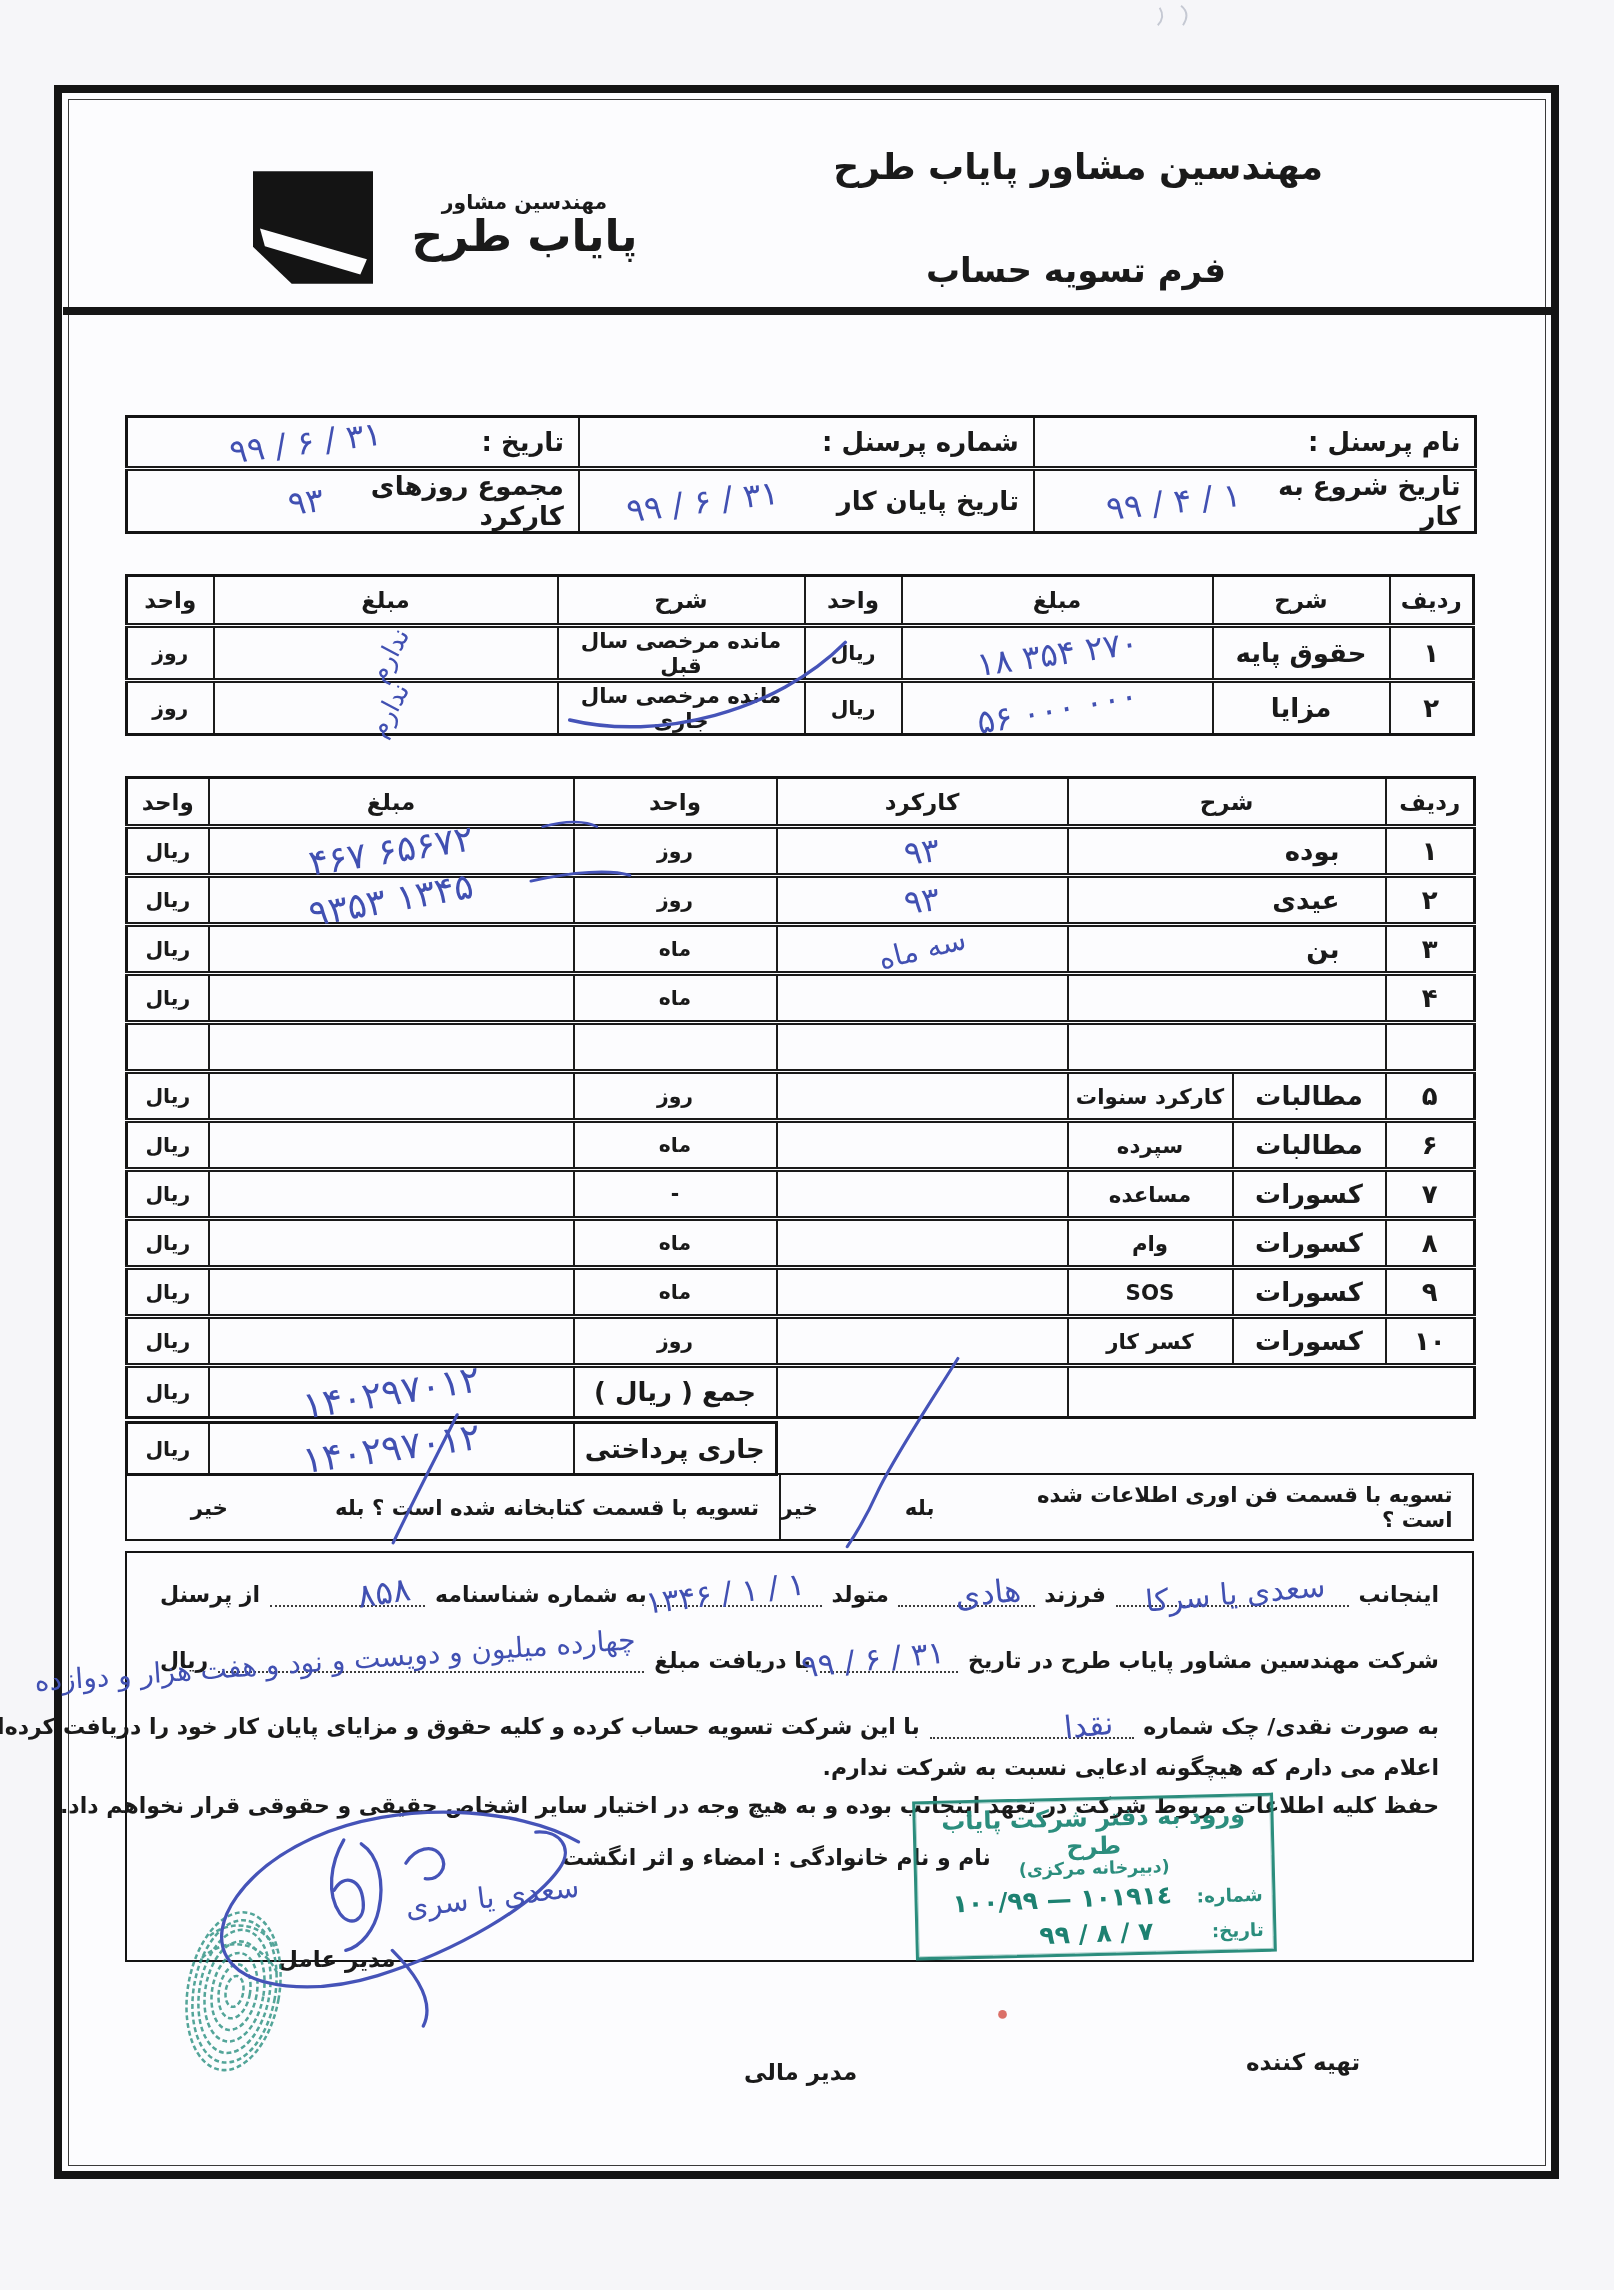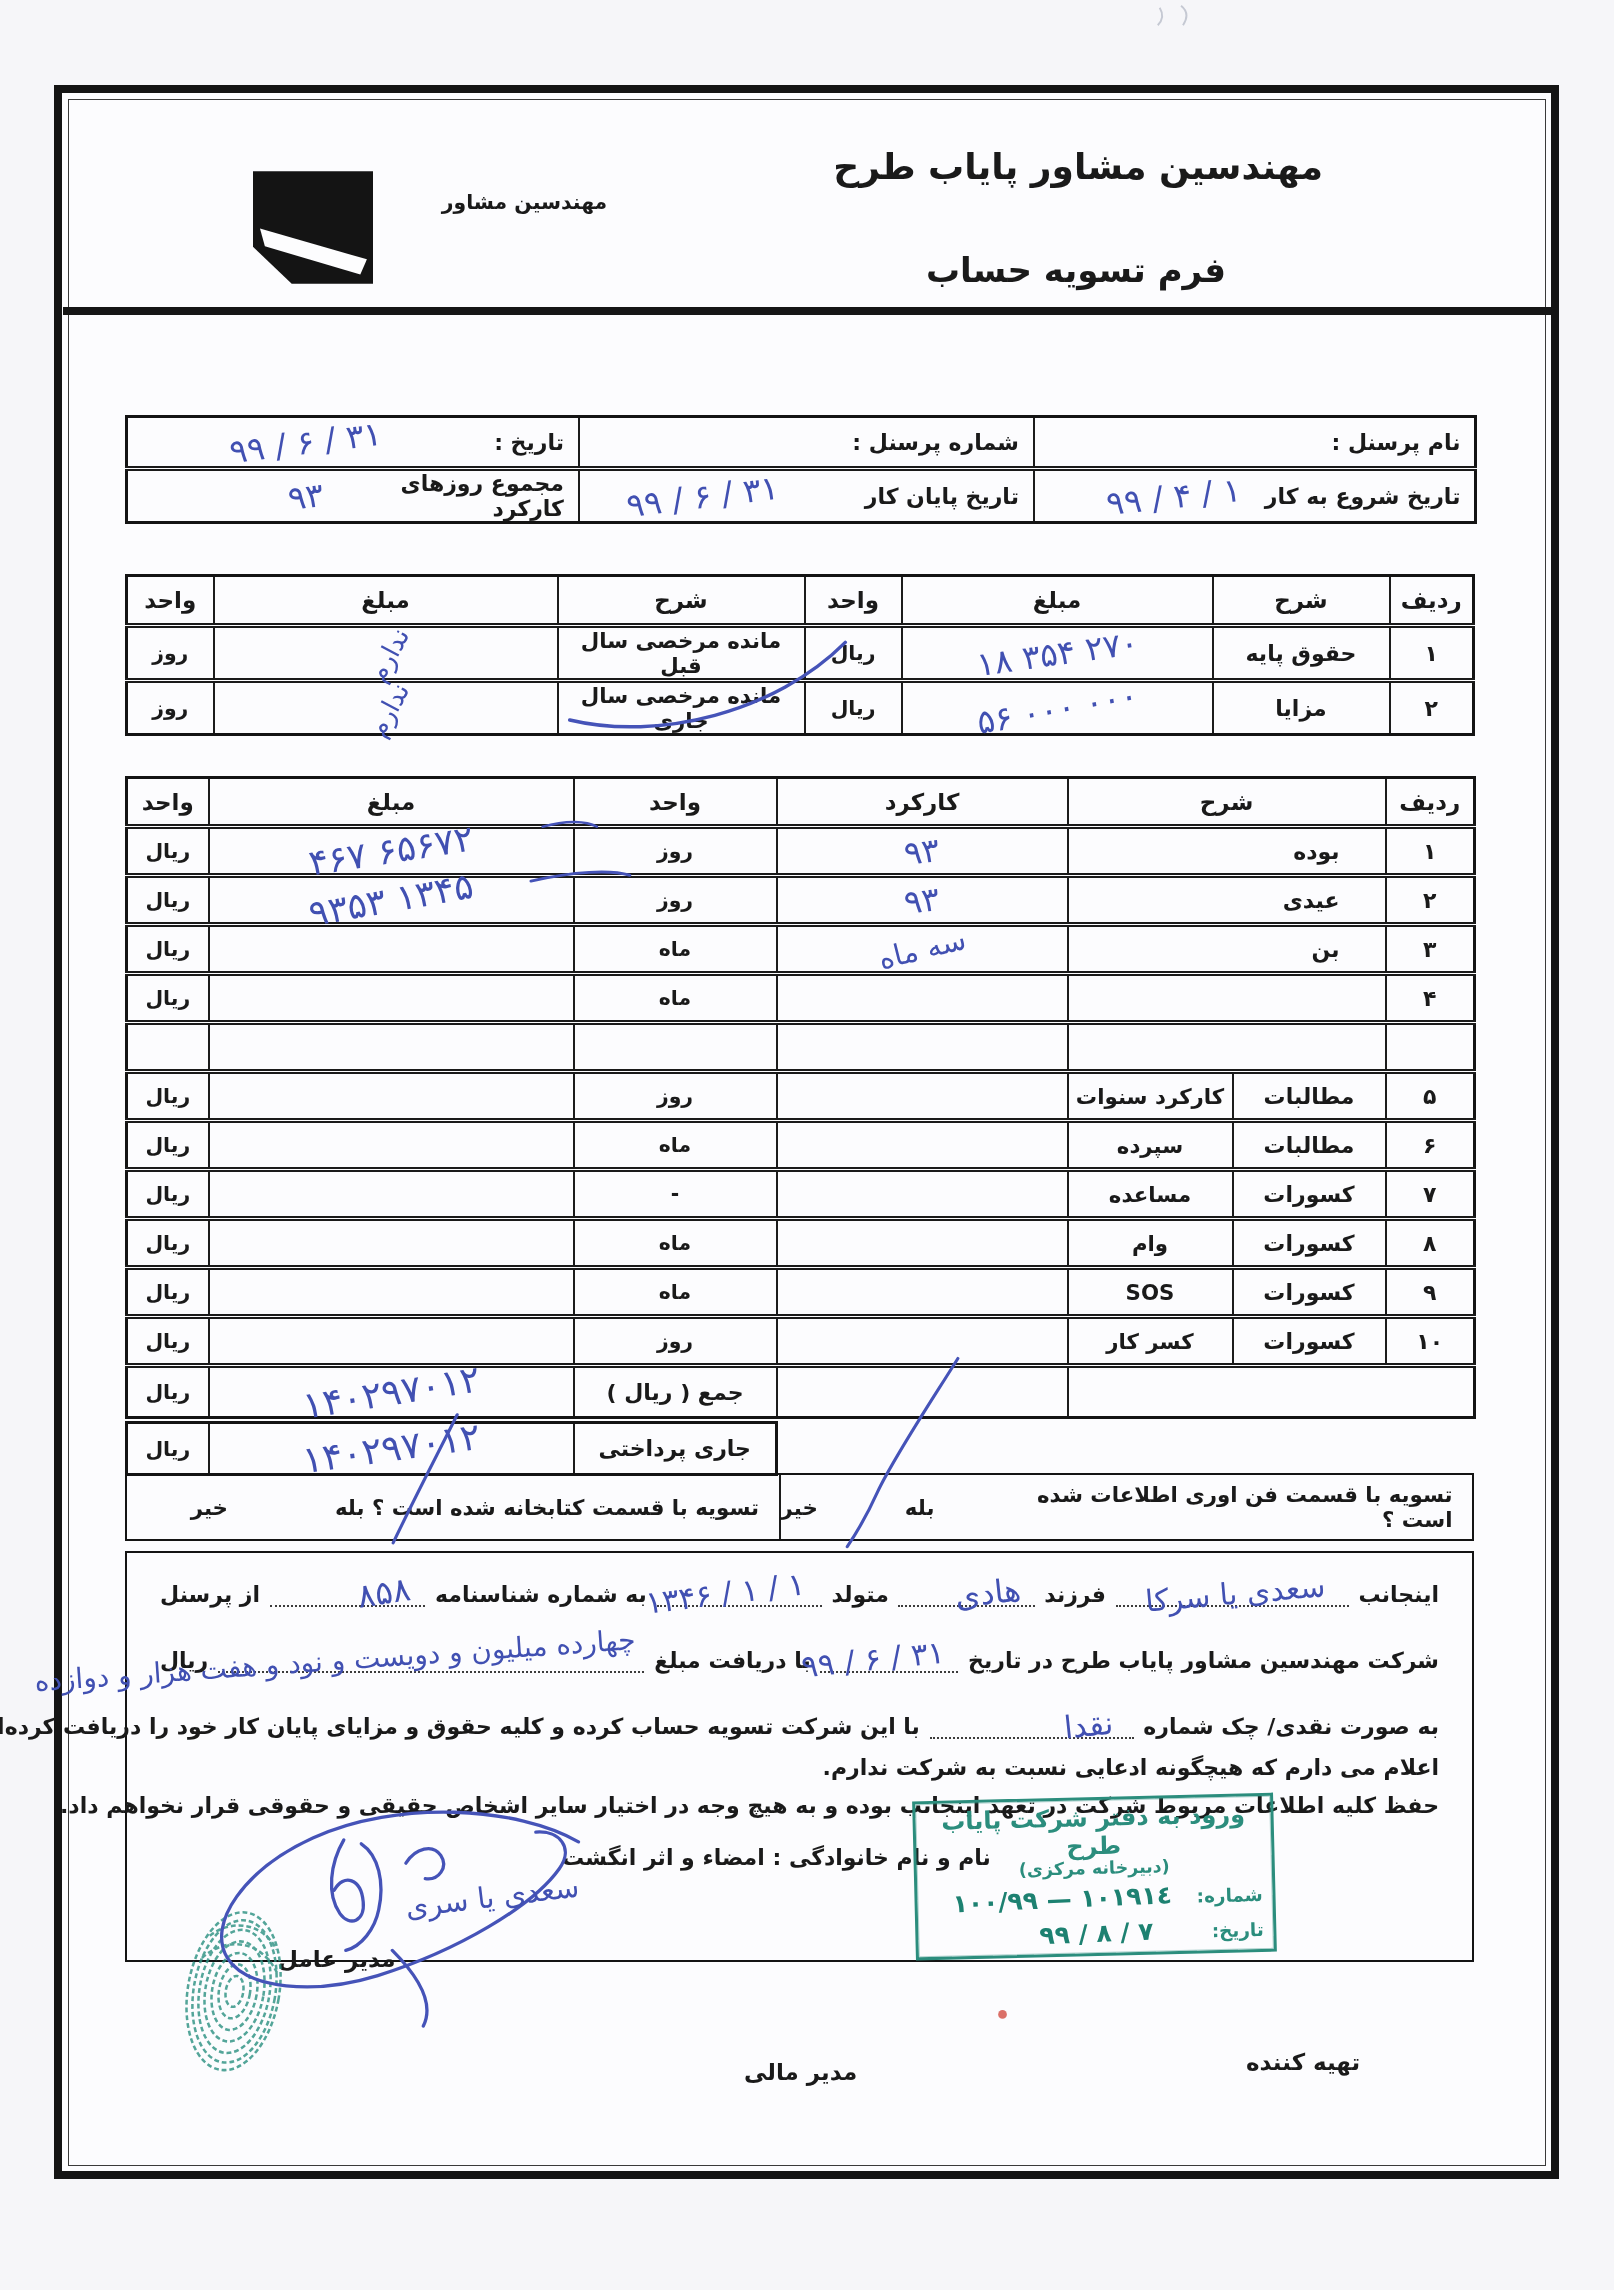--- a/index.html
+++ b/index.html
@@ -32,21 +32,21 @@
 
   .t1 { left:126px; top:415px; width:1349px; }
   .t1 td { height:52px; }
   .t2 { left:126px; top:574px; width:1349px; }
   .t2 td { height:50px; text-align:center; }
   .t3 { left:126px; top:776px; width:1349px; }
   .t3 td { height:49px; text-align:center; }
   .tpaid { left:126px; top:1421px; width:650px; }
   .tpaid td { height:52px; text-align:center; }
 
-  .lbl { font-weight:700; font-size:22px; }
+  .lbl { font-weight:700; font-size:26px; }
   .hdr { font-weight:700; font-size:23px; text-align:center; }
   .unit { font-weight:700; font-size:20.4px; text-align:center; }
   .cellflex { display:flex; align-items:center; justify-content:space-between; padding:0 13.6px; height:100%; }
 
   .hw { color:#4150b2; font-size:33px; line-height:1; white-space:nowrap; display:inline-block; font-weight:400; }
   .hw.num { letter-spacing:2.9px; }
 
   .qrow { position:absolute; left:126px; top:1473px; width:1349px; height:68px; border:2.9px solid #141414; display:flex; }
   .qcell { display:flex; align-items:center; font-weight:700; font-size:21.3px; padding-right:19.4px; }
   .qcell.qr { width:694px; border-left:2.5px solid #1c1c1c; }
@@ -91,20 +91,21 @@
   <div class="title2">فرم تسویه حساب</div>
 
   <div class="logo">
     <svg width="120" height="113" viewBox="0 0 124 116">
       <polygon points="0,0 124,0 124,116 40,116 0,78" fill="#141414"></polygon>
       <polygon points="6,62 118,88 112,104 12,80" fill="#fdfdfe" transform="rotate(3 62 84)"></polygon>
     </svg>
   </div>
   <div class="logo-text">
     <div class="lt-small">مهندسین مشاور</div>
+    <div class="lt-big">پایاب طرح</div>
   </div>
 
   <table class="t1">
     <colgroup>
         <col style="width:442px">
         <col style="width:455px">
         <col style="width:452px">
       </colgroup>
     <tbody>
         <tr class="no-dbl">

